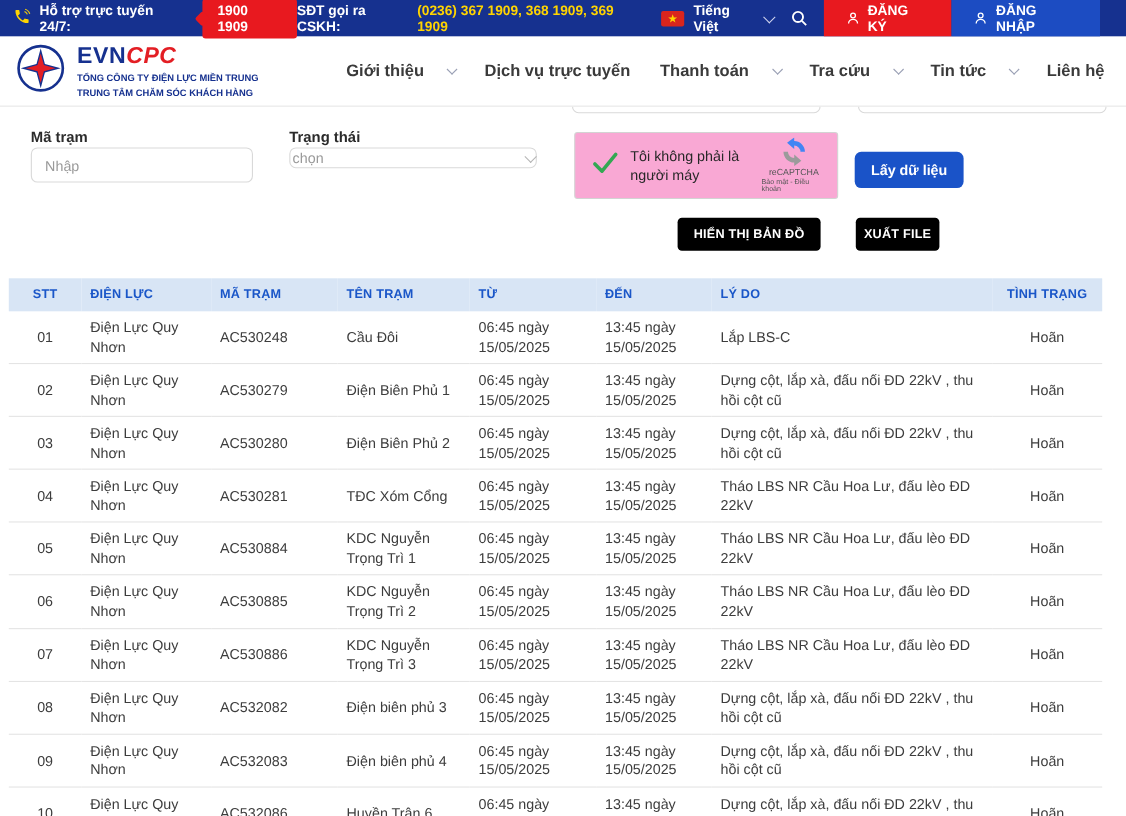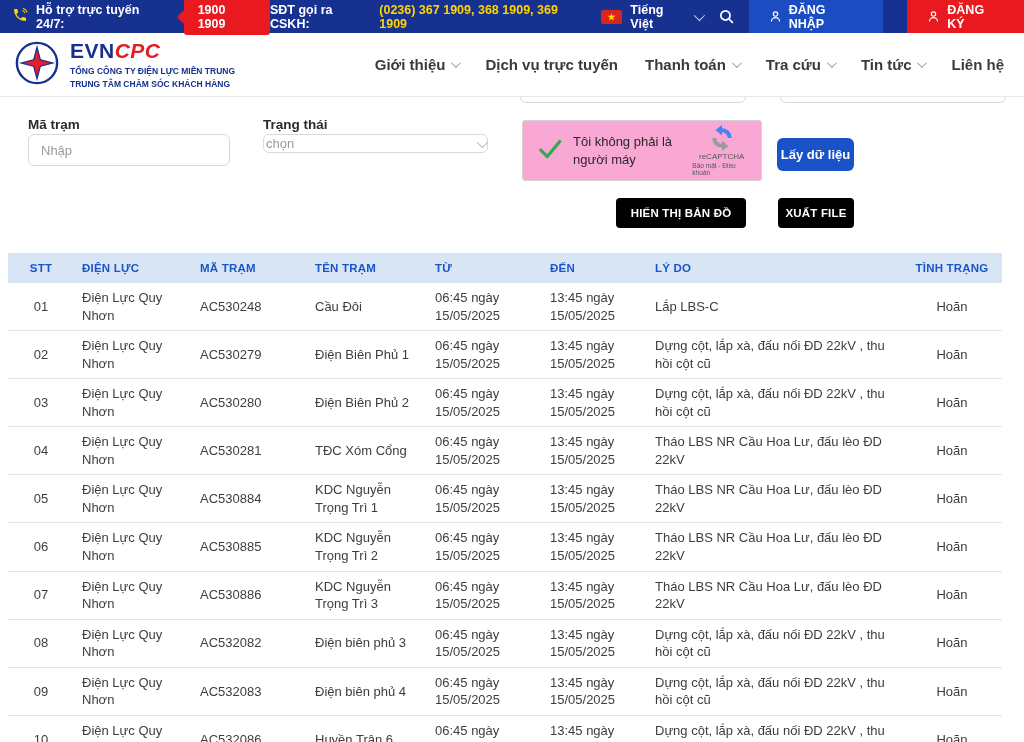--- a/index.html
+++ b/index.html
@@ -30,21 +30,21 @@
 
   
   .header { position:absolute; left:0; top:33px; width:1024px; height:64px; background:#fff;
             border-bottom:1px solid #e7e7e7; z-index:20; display:flex; align-items:center; }
   .brand { display:flex; align-items:center; gap:10px; padding-left:14px; }
   .brand-text .wordmark { font-size:21px; font-weight:bold; letter-spacing:0.5px; }
   .wordmark .evn { color:#16318f; }
   .wordmark .cpc { color:#e31e24; font-style:italic; }
   .org { color:#16318f; font-size:8.5px; font-weight:bold; line-height:1.45; margin-top:2px; }
   .nav { margin-left:auto; display:flex; align-items:center; gap:27px; padding-right:20px; }
-  .nav-item { display:flex; align-items:center; gap:6px; font-size:15px; font-weight:bold; color:#3a3a3a; cursor:pointer; white-space:nowrap; }
+  .nav-item { display:flex; align-items:center; gap:21px; font-size:15px; font-weight:bold; color:#3a3a3a; cursor:pointer; white-space:nowrap; }
   .nav-item .chev2 { display:inline-block; width:7px; height:7px; border-right:1.6px solid #9aa0b5;
                      border-bottom:1.6px solid #9aa0b5; transform:rotate(45deg) translateY(-2px); }
 
   
   .partial-input { position:absolute; top:70px; height:33px; border:1px solid #d9d9d9; border-radius:6px; background:#fff; z-index:5; }
   .partial-a { left:520px; width:226px; }
   .partial-b { left:780px; width:226px; }
 
   
   .field-label { position:absolute; font-size:13.5px; font-weight:bold; color:#2b2b2b; z-index:6; }
@@ -62,21 +62,21 @@
                 transform:rotate(45deg) translateY(-2px); }
 
   .recaptcha { position:absolute; left:522px; top:120px; width:240px; height:61px; background:#f9a8d4;
                border:1px solid #d3d3d3; border-radius:3px; z-index:6; display:flex; align-items:center; }
   .rc-check { margin:0 10px 0 14px; }
   .rc-text { font-size:13px; color:#282828; width:128px; line-height:1.35; }
   .rc-logo { margin-left:auto; margin-right:10px; display:flex; flex-direction:column; align-items:center; }
   .rc-brand { font-size:8px; color:#555; margin-top:1px; }
   .rc-links { font-size:6.5px; color:#555; margin-top:1px; }
 
-  .btn-blue { position:absolute; left:777px; top:138px; width:77px; height:33px; background:#1a53c8; color:#fff;
+  .btn-blue { position:absolute; left:777px; top:138px; width:99px; height:33px; background:#1a53c8; color:#fff;
               border:none; border-radius:6px; font-family:"Liberation Sans",sans-serif; font-size:13px; font-weight:bold;
               cursor:pointer; z-index:6;text-align:center; }
   .btn-green { position:absolute; top:198px; height:30px; background:#000000; color:#fff; border:none; border-radius:4px;
                font-family:"Liberation Sans",sans-serif; font-size:11.5px; font-weight:bold; letter-spacing:0.2px;
                cursor:pointer; z-index:6; }
   .btn-map { left:616px; width:130px; }
   .btn-export { left:778px; width:76px; }
 
   
   .tbl-wrap { position:absolute; left:8px; top:253px; width:994px; z-index:6; }
@@ -111,37 +111,37 @@
       <span class="lang">
         <span>Tiếng Việt</span>
         <span class="chev"></span>
       </span>
       <span class="search-btn">
         <svg width="17" height="17" viewBox="0 0 24 24" fill="none" stroke="#ffffff" stroke-width="2.4">
             <circle cx="10.5" cy="10.5" r="6.5"></circle>
             <line x1="15.5" y1="15.5" x2="21" y2="21"></line>
           </svg>
       </span>
+      <span class="auth-btn auth-register">
+        <span class="person-ico">
+          <svg width="13" height="13" viewBox="0 0 24 24" fill="none" stroke="#ffffff" stroke-width="2.2">
+              <circle cx="12" cy="7.5" r="4"></circle>
+              <path d="M4.5 21c0-4.1 3.4-7 7.5-7s7.5 2.9 7.5 7"></path>
+            </svg>
+        </span>
+        <span>ĐĂNG KÝ</span>
+      </span>
       <span class="auth-btn auth-login">
         <span class="person-ico">
           <svg width="13" height="13" viewBox="0 0 24 24" fill="none" stroke="#ffffff" stroke-width="2.2">
               <circle cx="12" cy="7.5" r="4"></circle>
               <path d="M4.5 21c0-4.1 3.4-7 7.5-7s7.5 2.9 7.5 7"></path>
             </svg>
         </span>
         <span>ĐĂNG NHẬP</span>
-      </span>
-      <span class="auth-btn auth-register">
-        <span class="person-ico">
-          <svg width="13" height="13" viewBox="0 0 24 24" fill="none" stroke="#ffffff" stroke-width="2.2">
-              <circle cx="12" cy="7.5" r="4"></circle>
-              <path d="M4.5 21c0-4.1 3.4-7 7.5-7s7.5 2.9 7.5 7"></path>
-            </svg>
-        </span>
-        <span>ĐĂNG KÝ</span>
       </span>
     </div>
   </div>
 
   <div class="header">
     <div class="brand">
       <span>
         <svg width="46" height="46" viewBox="0 0 48 48">
           <circle cx="24" cy="24" r="21" fill="#fff" stroke="#16318f" stroke-width="2.5"></circle>
           <polygon points="24,5 28,20 43,24 28,28 24,43 20,28 5,24 20,20" fill="#16318f"></polygon>

